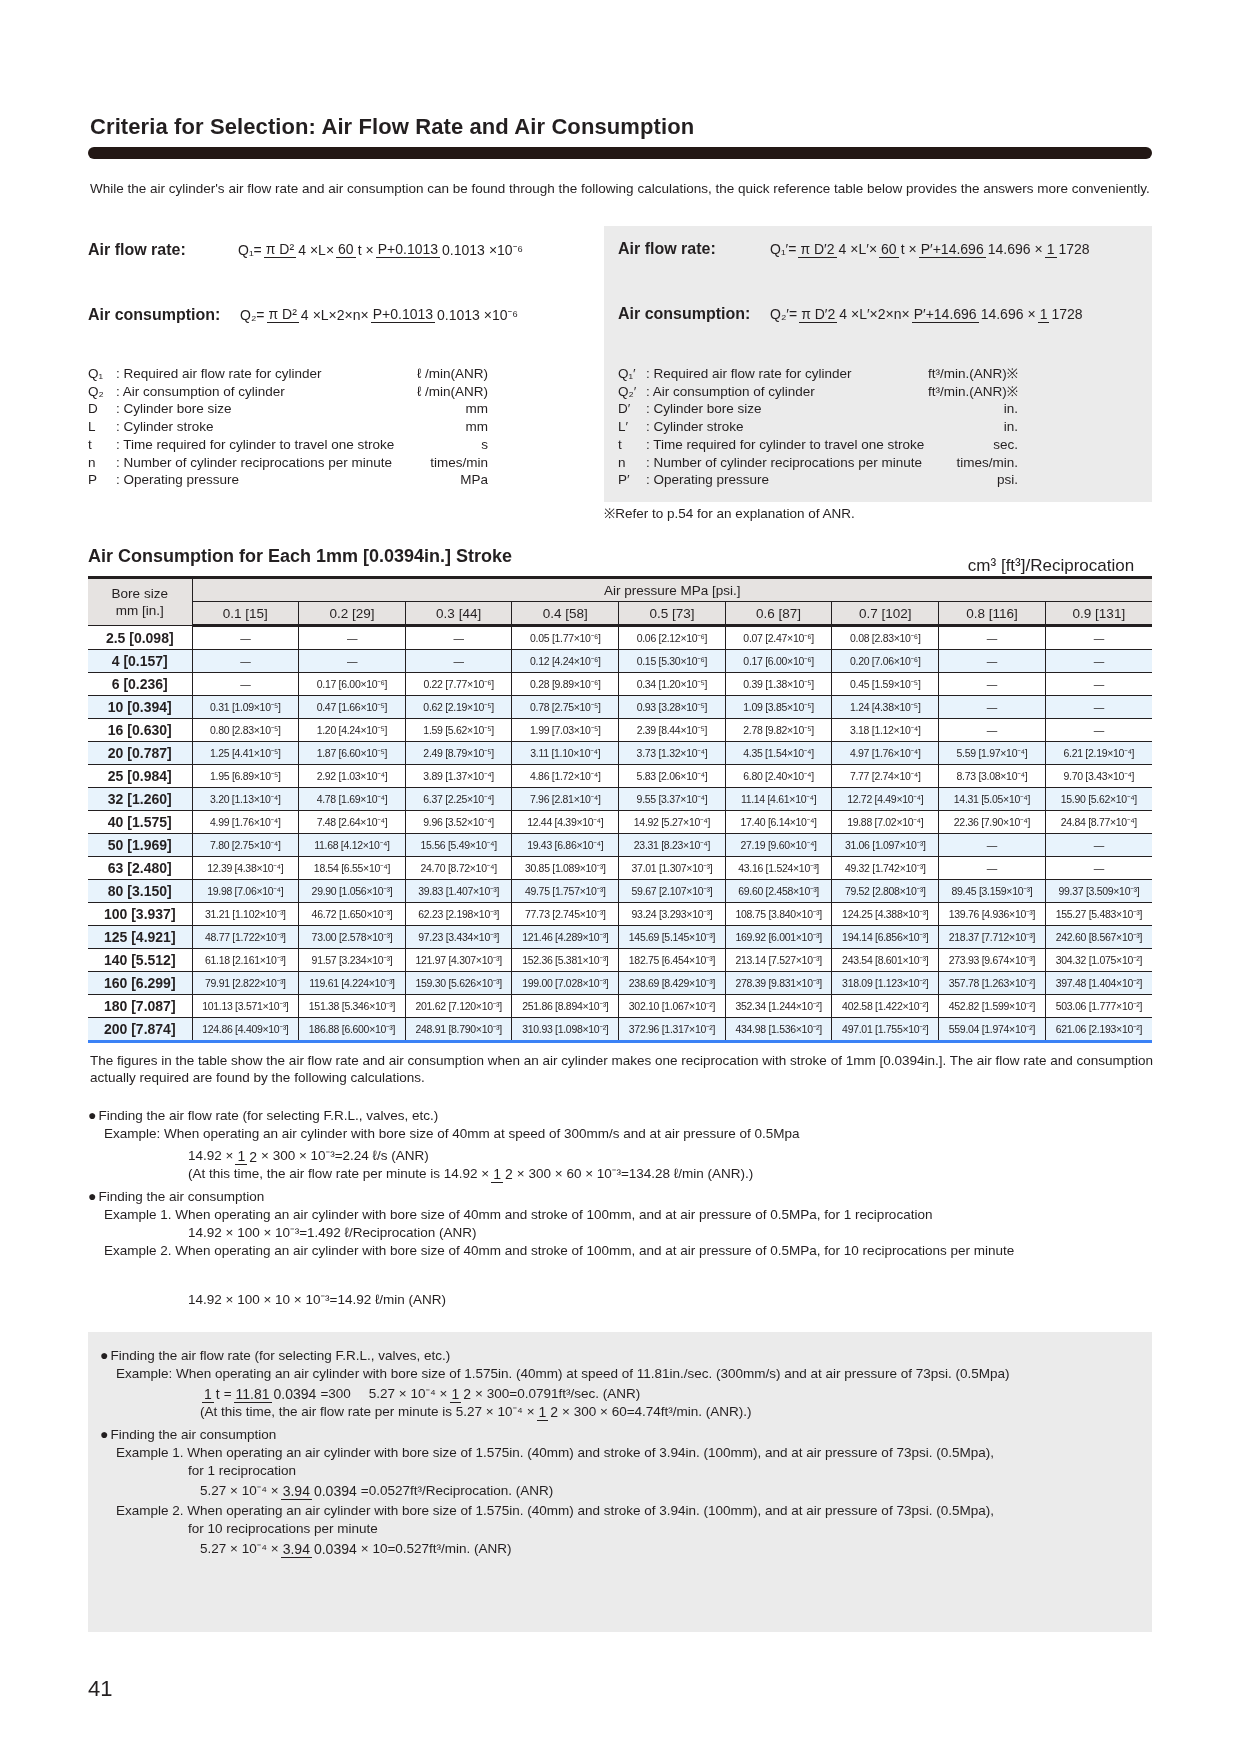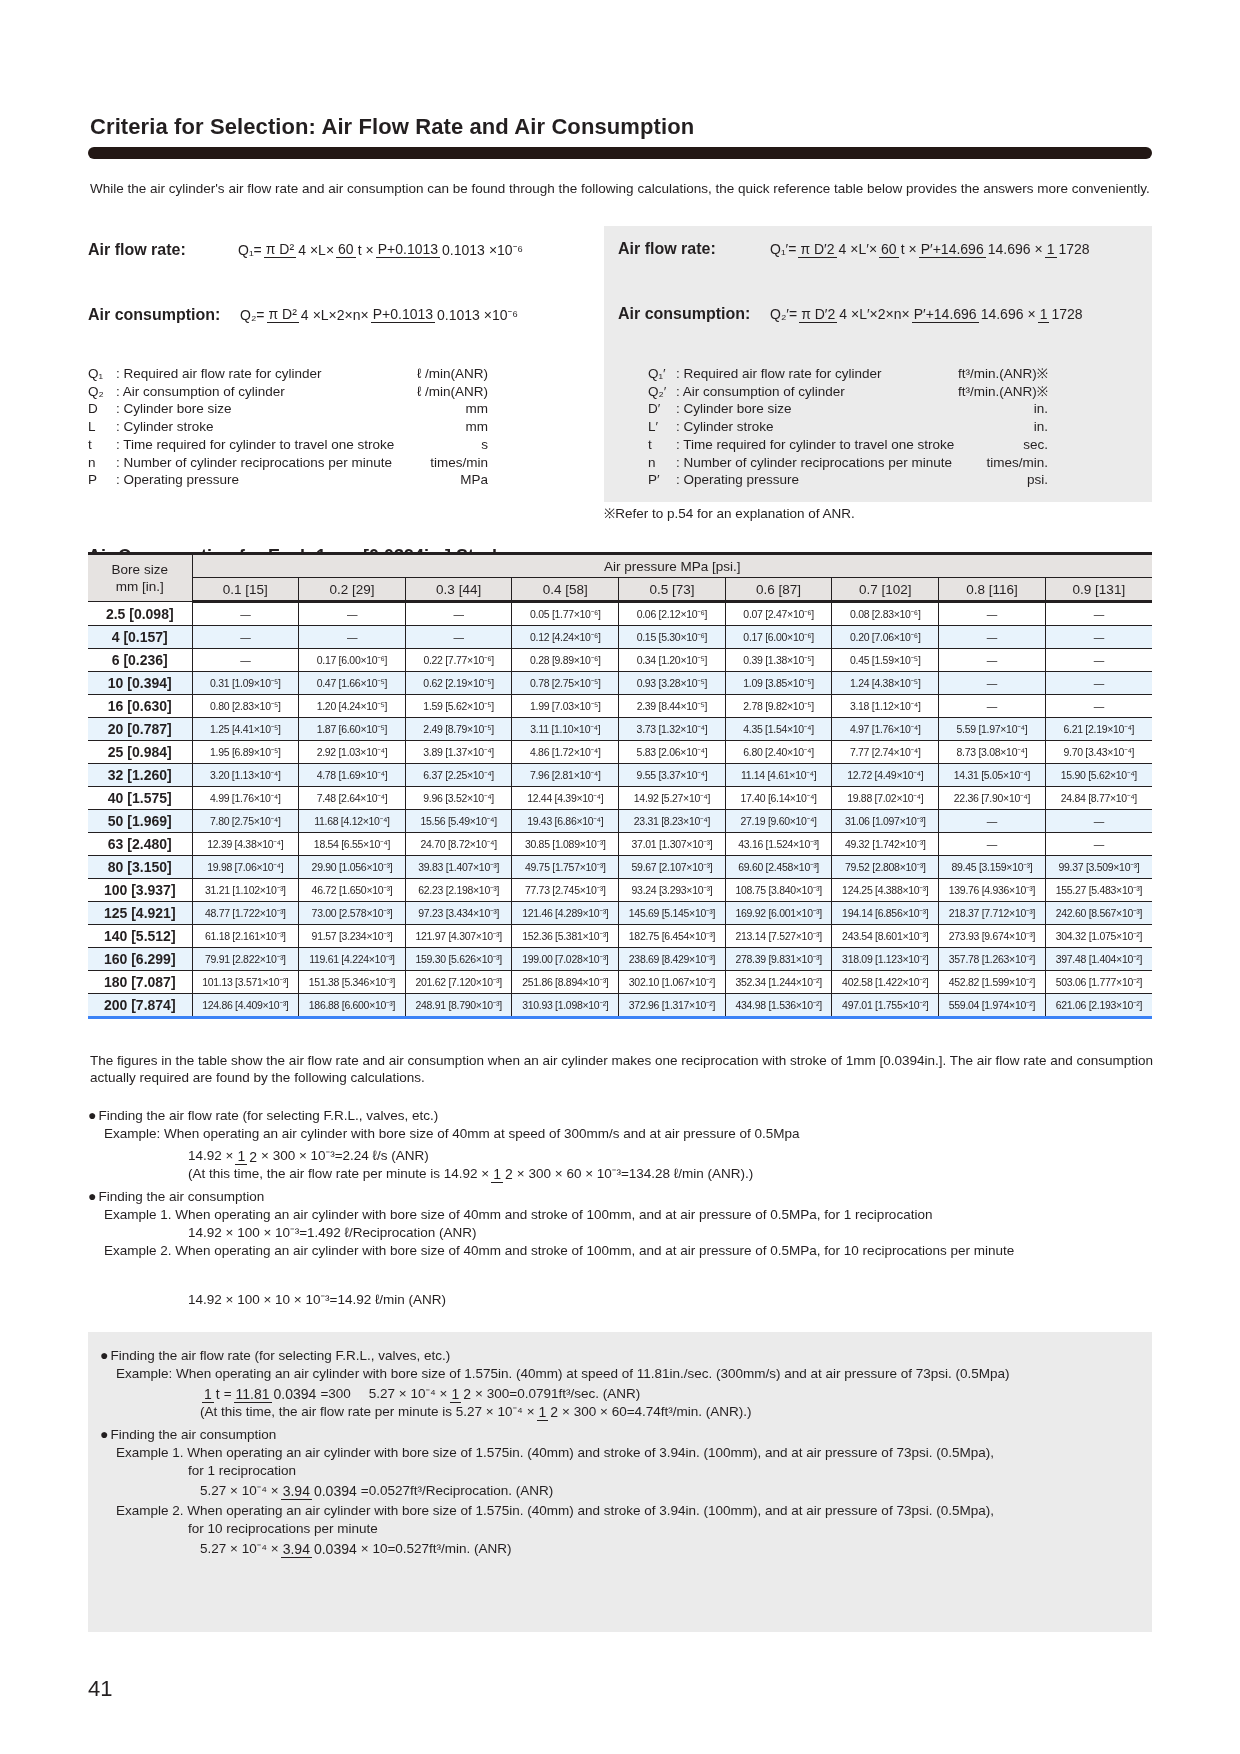--- a/index.html
+++ b/index.html
@@ -15,21 +15,21 @@
   .frac .den{font-size:14px;padding:0 2px;}
   .graybox{left:604px;top:226px;width:548px;height:276px;background:#ebebeb;}
   .deflist{font-size:13.5px;line-height:17.7px;}
   .deflist .row{display:flex;}
   .deflist .sym{width:28px;}
   .deflist .desc{flex:1;}
   .deflist .unit{}
   .note{left:604px;top:504px;font-size:13.5px;}
   .sect-title{left:88px;top:546px;font-size:18px;font-weight:bold;}
   .unit-note{left:950px;top:556px;font-size:17px;width:202px;text-align:center;}
-  table.main{position:absolute;left:88px;top:552px;width:1064px;border-collapse:collapse;font-size:12px;table-layout:fixed;}
+  table.main{position:absolute;left:88px;top:576px;width:1064px;border-collapse:collapse;font-size:12px;table-layout:fixed;}
   table.main th,table.main td{border:1px solid #231f20;text-align:center;height:22px;padding:0;white-space:nowrap;}
   table.main thead th{background:#e6e3e1;font-weight:normal;font-size:13.5px;}
   table.main thead tr:first-child{border-top:3px solid #231f20;}
   table.main thead tr:last-child th{border-bottom:3px solid #231f20;}
   table.main td.bore{font-weight:bold;font-size:14px;}
   table.main td.val{font-size:10.5px;letter-spacing:-0.3px;}
   table.main tbody tr:nth-child(even) td{background:#e8f3fc;}
   table.main tbody tr:last-child td{border-bottom:3px solid #3b82f6;}
   table.main td:first-child,table.main th:first-child{border-left:none;}
   table.main td:last-child,table.main th:last-child{border-right:none;}
@@ -154,21 +154,21 @@
   <span class="frac">
       <span class="num">P′+14.696</span>
       <span class="den">14.696</span>
     </span>
   <span>×</span>
   <span class="frac">
       <span class="num">1</span>
       <span class="den">1728</span>
     </span>
 </div>
-<div class="abs deflist" style="left:648px;top:365px;width:400px;" id="imperial-defs">
+<div class="abs deflist" style="left:618px;top:365px;width:400px;" id="imperial-defs">
     <div class="row">
       <span class="sym">Q₁′</span>
       <span class="desc">: Required air flow rate for cylinder</span>
       <span class="unit">ft³/min.(ANR)※</span>
     </div>
     <div class="row">
       <span class="sym">Q₂′</span>
       <span class="desc">: Air consumption of cylinder</span>
       <span class="unit">ft³/min.(ANR)※</span>
     </div>

